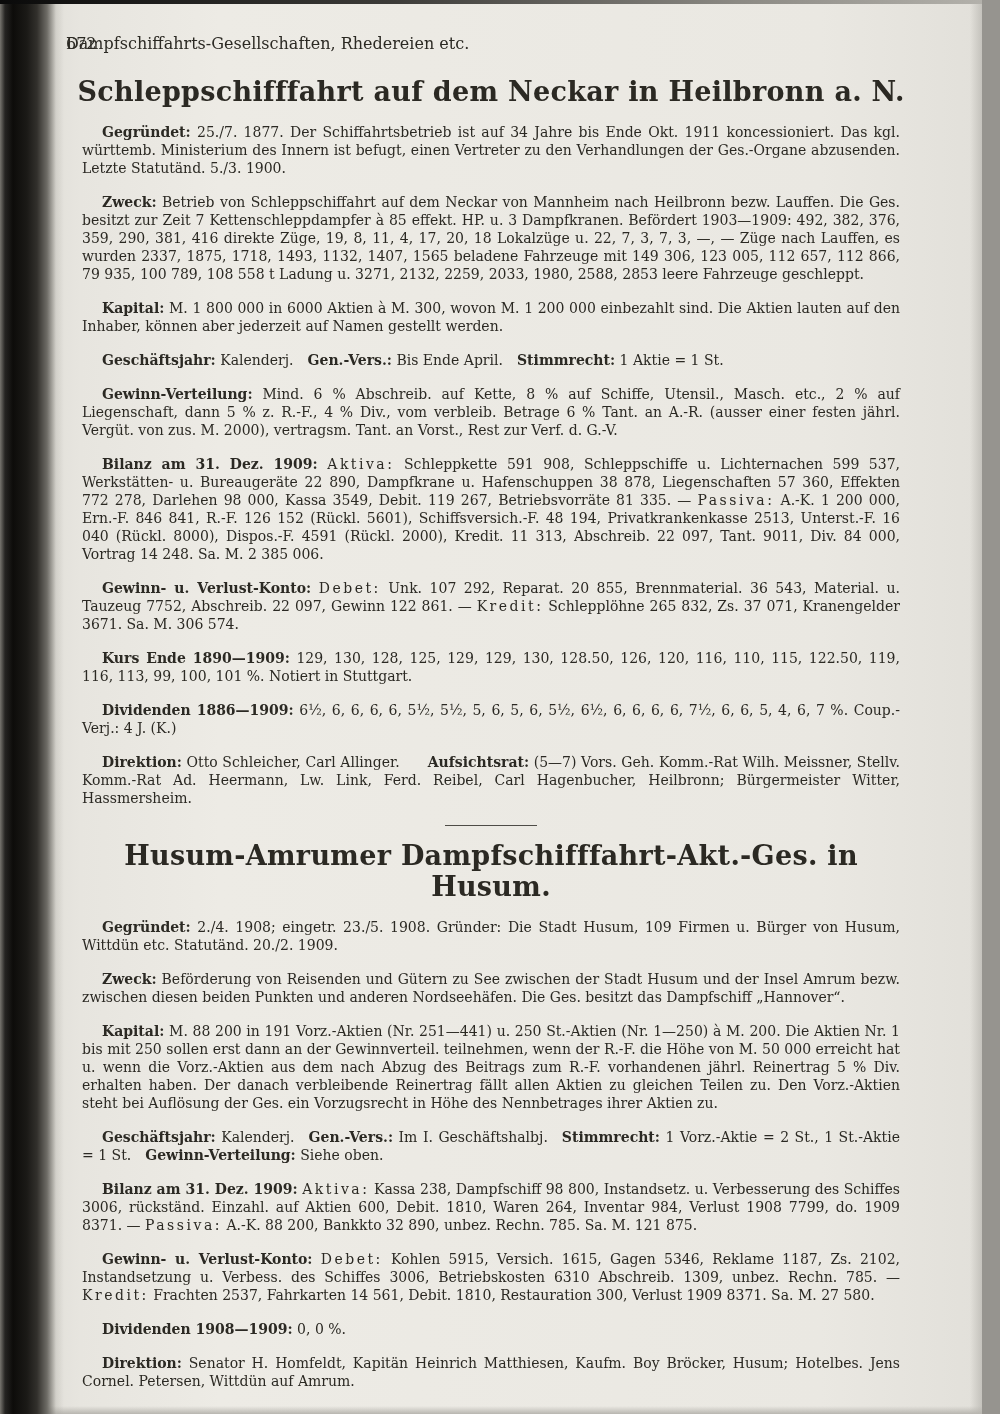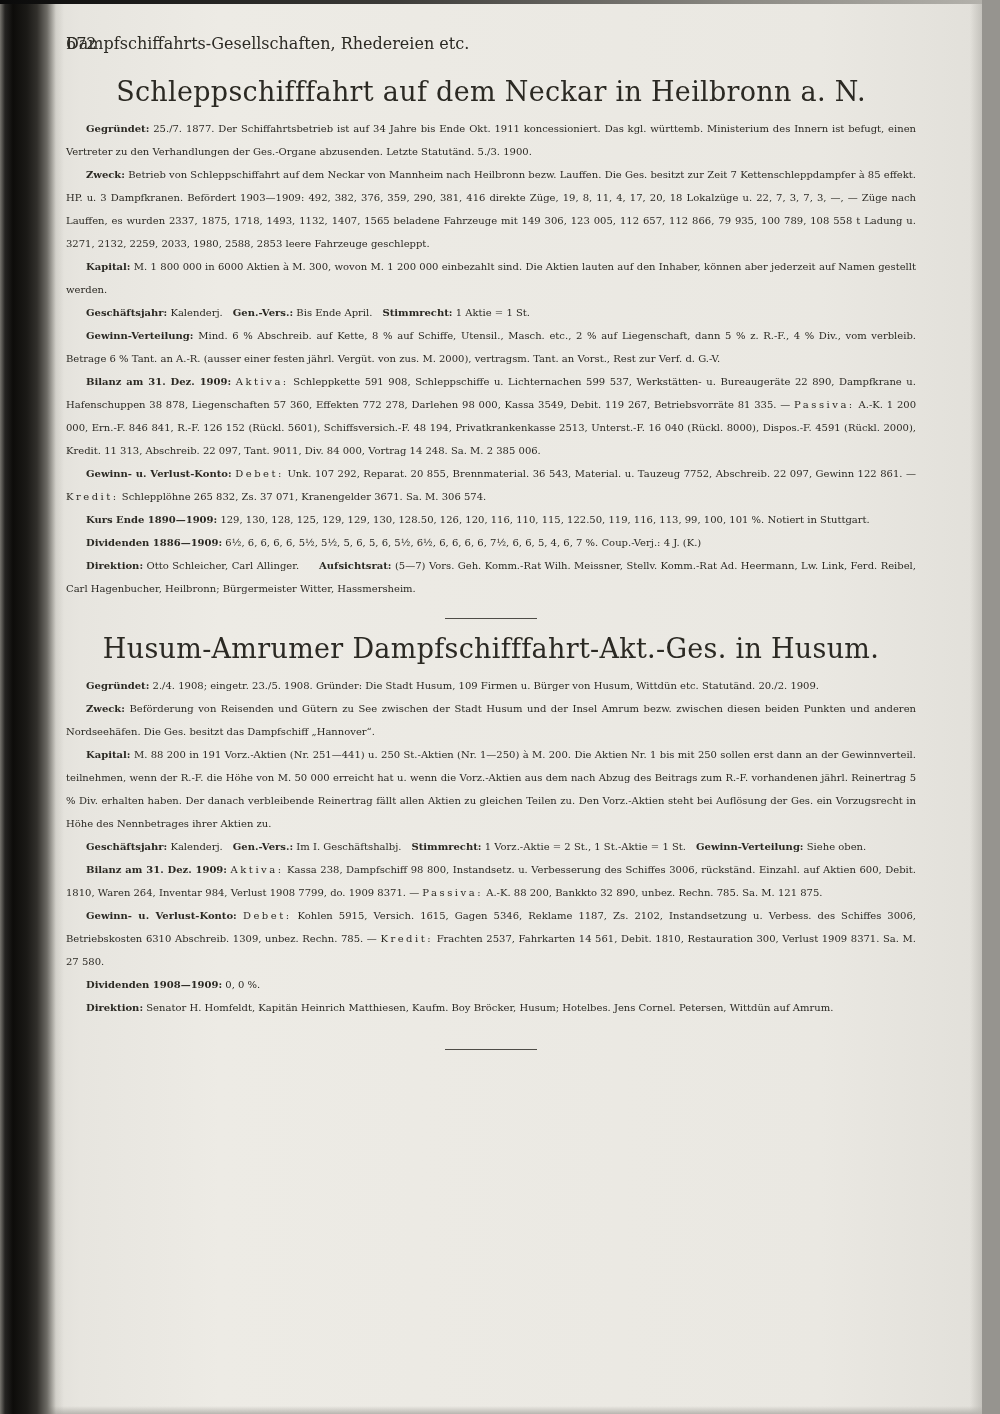--- a/index.html
+++ b/index.html
@@ -15,22 +15,22 @@
   .edge-top{position:absolute;top:0;left:0;right:0;height:4px;z-index:3;
     background:linear-gradient(90deg,#0a0a0a,#3c3b38 40%,#8b8983 75%,#b3b1ab);}
   .edge-right{position:absolute;top:0;right:0;bottom:0;width:12px;z-index:1;
     background:linear-gradient(270deg,#c4c2bc,rgba(200,198,192,0));}
   .edge-bottom{position:absolute;left:0;right:0;bottom:0;height:8px;z-index:1;
     background:linear-gradient(0deg,#b8b6b0,rgba(180,178,172,0));}
   .content{position:relative;z-index:4;padding:34px 66px 0 66px;}
   .page-header{position:relative;height:22px;margin-bottom:20px;font-size:16px;}
   .page-num{position:absolute;left:0;top:0;}
   .running-head{display:block;text-align:left;}
-  .section-title{font-size:27px;font-weight:normal;text-align:center;margin:14px 8px 10px;letter-spacing:.3px;}
-  .para{margin:0;text-indent:20px;text-align:justify;font-size:10px;line-height:23px;}
+  .section-title{font-size:27px;font-weight:bold;text-align:center;margin:14px 8px 10px;letter-spacing:.3px;}
+  .para{margin:16px;text-indent:20px;text-align:justify;font-size:14px;line-height:18px;}
   .b{font-weight:bold;}
   .sp{letter-spacing:2.5px;}
   .divider{width:92px;height:0;border-top:1.6px solid #4e4c47;margin:18px auto 10px;}
   .divider.end{margin-top:30px;}
 </style>
 </head>
 <body>
 
 <div class="scan">
   <div class="binding"></div>

